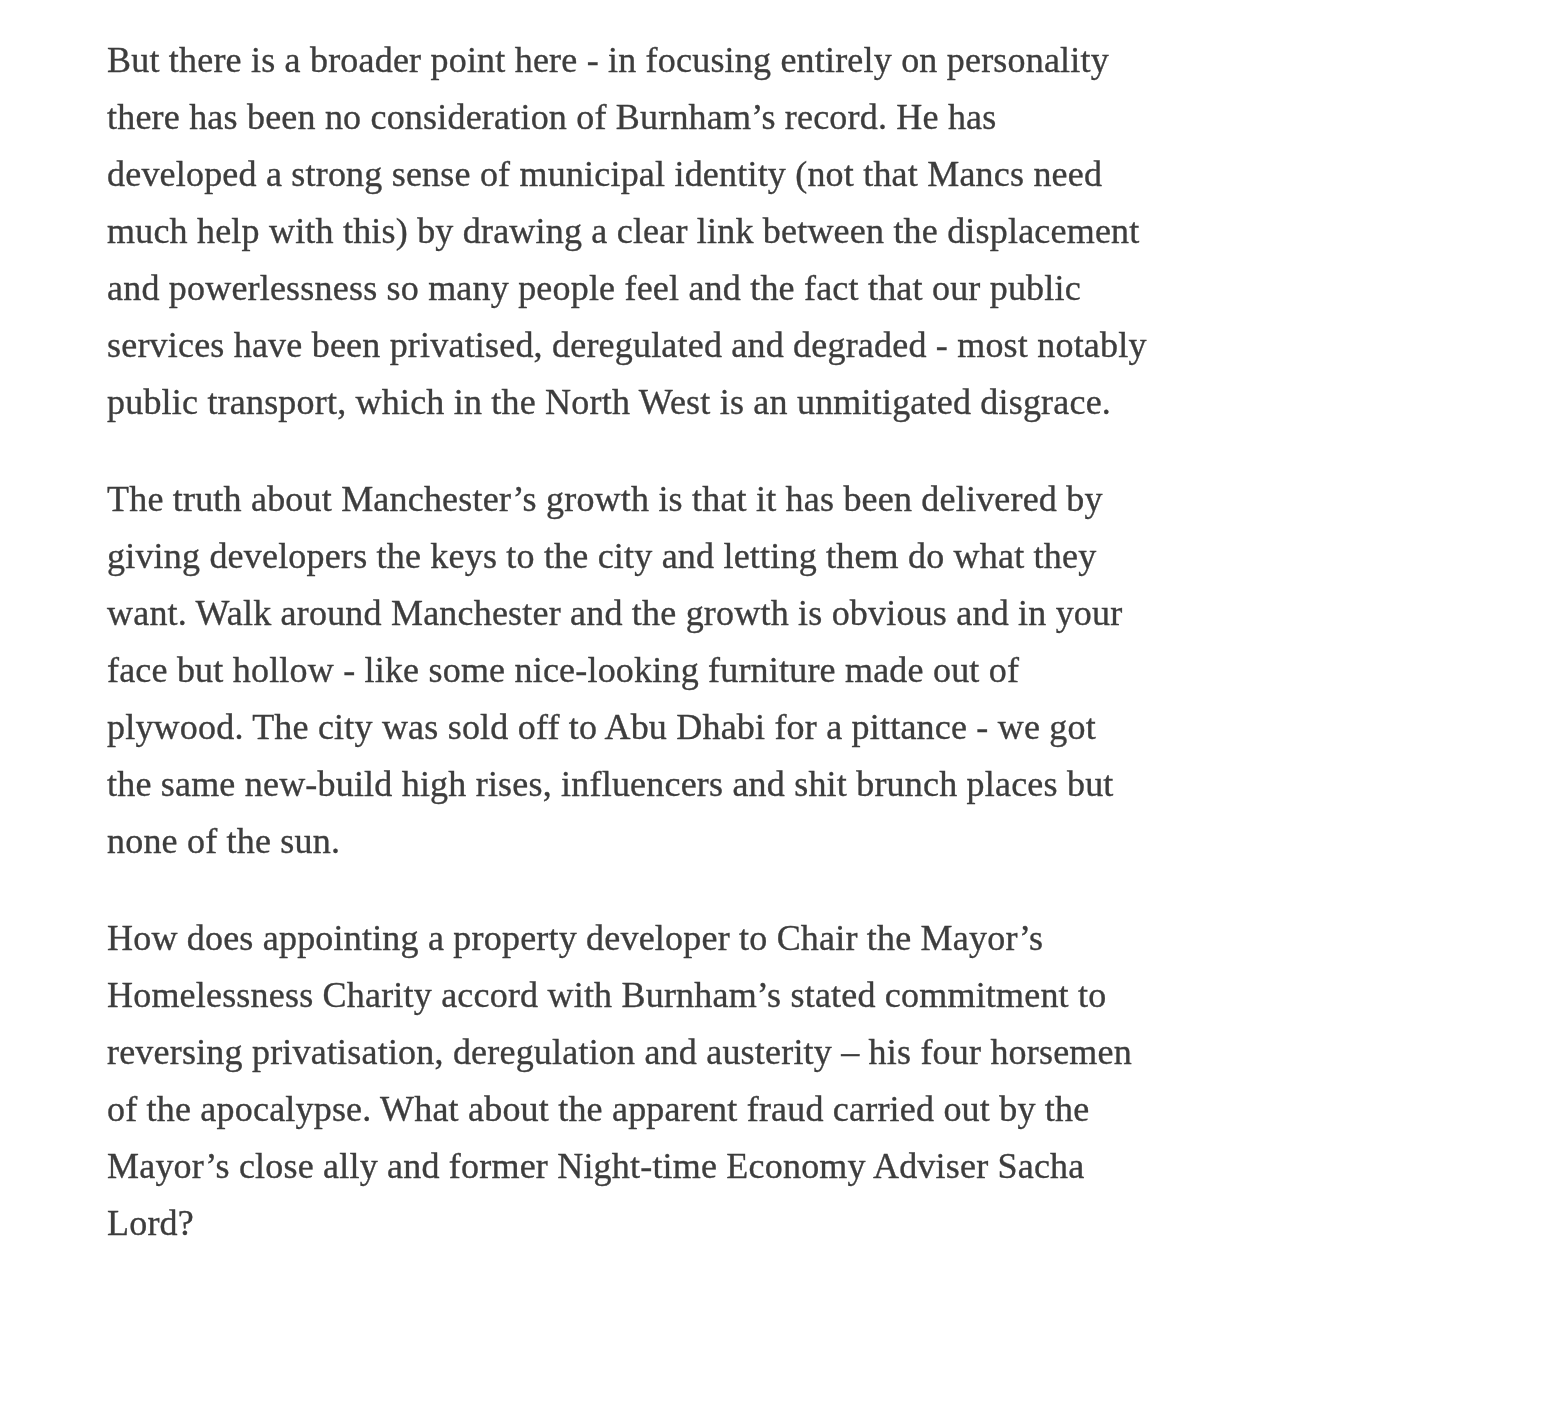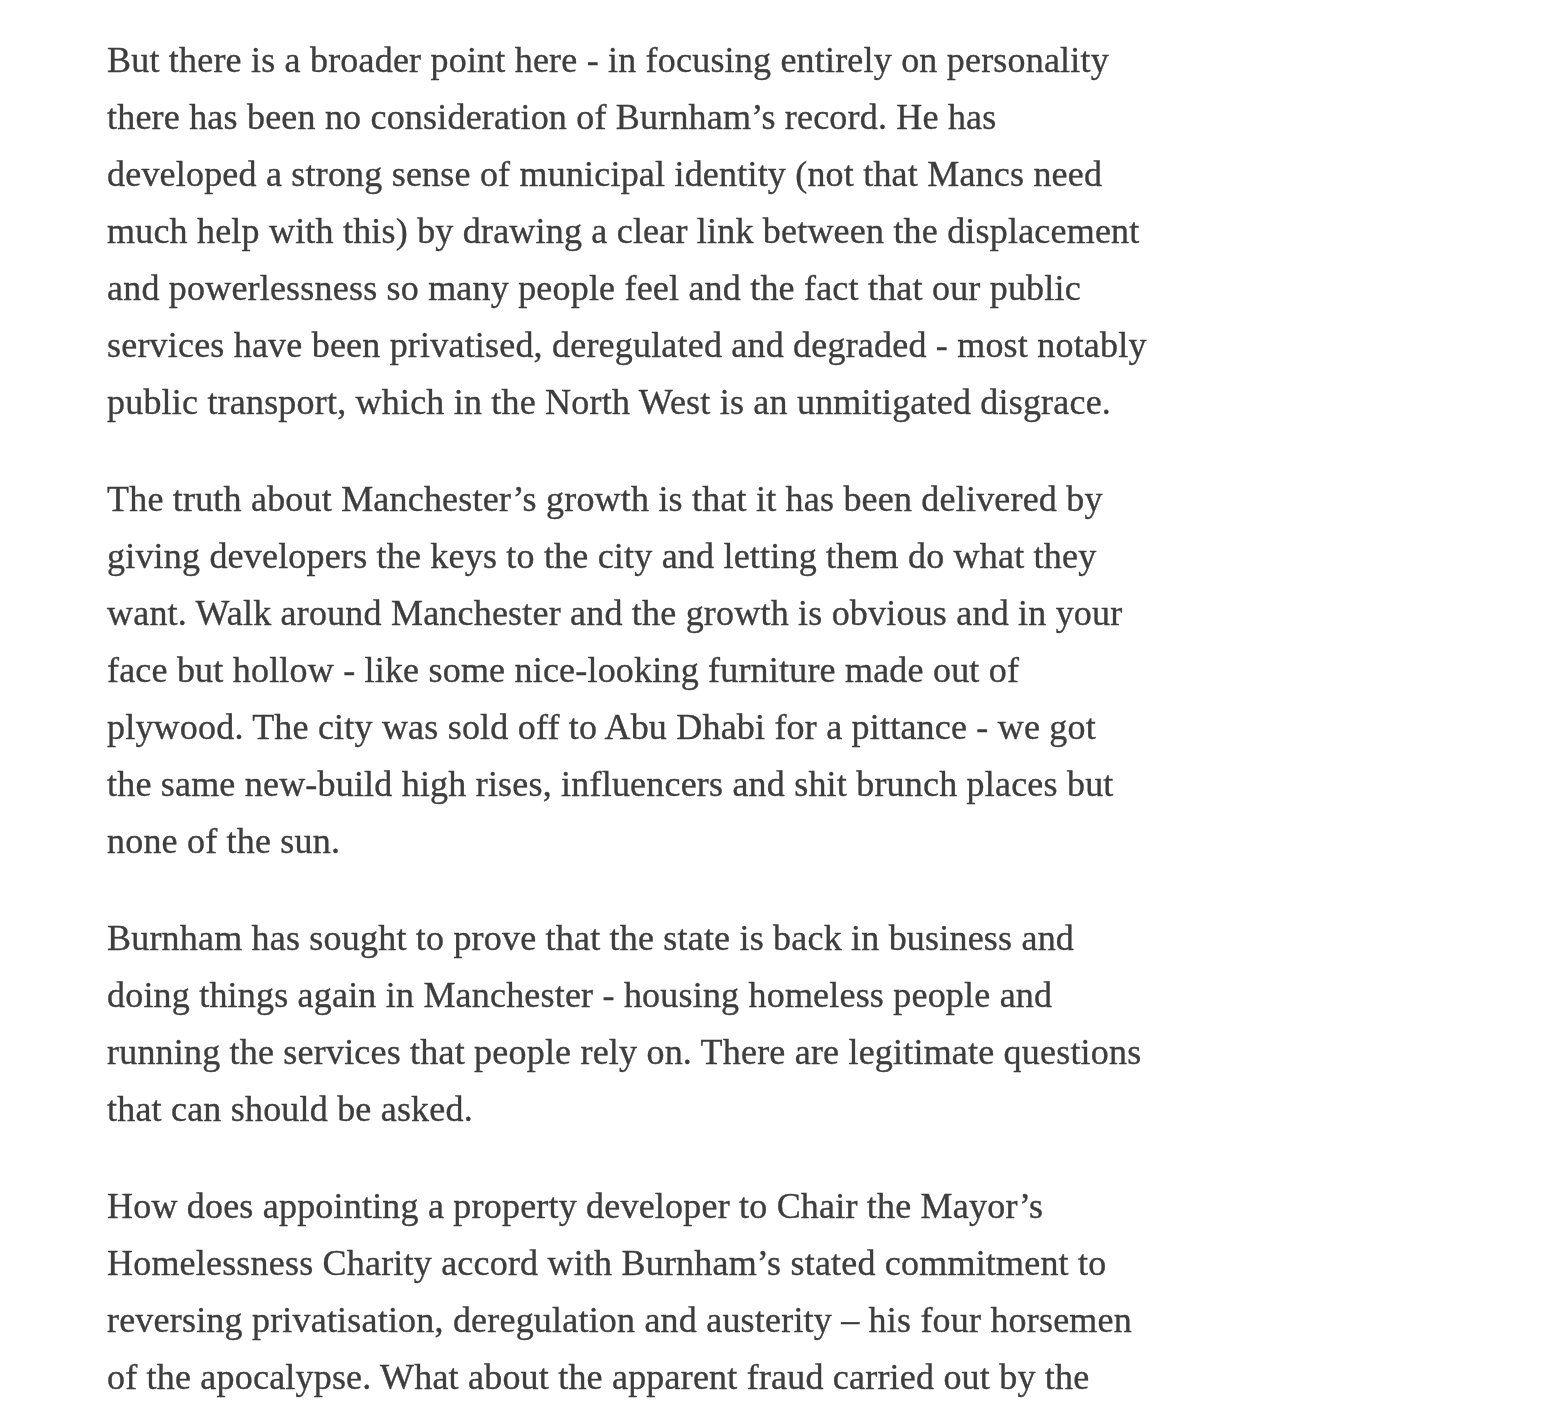--- a/index.html
+++ b/index.html
@@ -36,16 +36,15 @@
     text-decoration-color: #3d3d3d;
   }
 </style>
 </head>
 <body>
 
 <main class="article">
   <div id="paragraph-container">
       <p class="paragraph"><span>But there is a broader point here - in focusing entirely on personality there has been no consideration of Burnham’s record. He has developed a strong sense of municipal identity (not that Mancs need much help with this) by drawing a clear link between the displacement and powerlessness so many people feel and the fact that our public services have been privatised, deregulated and degraded - most notably public transport, which in the North West is an unmitigated disgrace.</span></p>
       <p class="paragraph"><span>The truth about Manchester’s growth is that it has been delivered by giving developers the keys to the city and letting them do what they want. Walk around Manchester and the growth is obvious and in your face but hollow - like some nice-looking furniture made out of plywood. The city was sold off to </span><a class="inline-link">Abu Dhabi</a><span> for a pittance - we got the same new-build high rises, influencers and shit brunch places but none of the sun.</span></p>
-      <p class="paragraph"><span>Burnham has sought to prove that the state is back in business and doing things again in Manchester - housing homeless people and running the services that people rely on. There are legitimate questions that can should be asked.</span></p>
       <p class="paragraph"><span>How does appointing a property developer to Chair the Mayor’s Homelessness Charity accord with Burnham’s stated commitment to reversing privatisation, deregulation and austerity – his </span><a class="inline-link">four horsemen of the apocalypse</a><span>. What about the apparent </span><a class="inline-link">fraud</a><span> carried out by the Mayor’s close ally and former Night-time Economy Adviser Sacha Lord?</span></p>
     </div>
 </main>
 
 </body></html>

